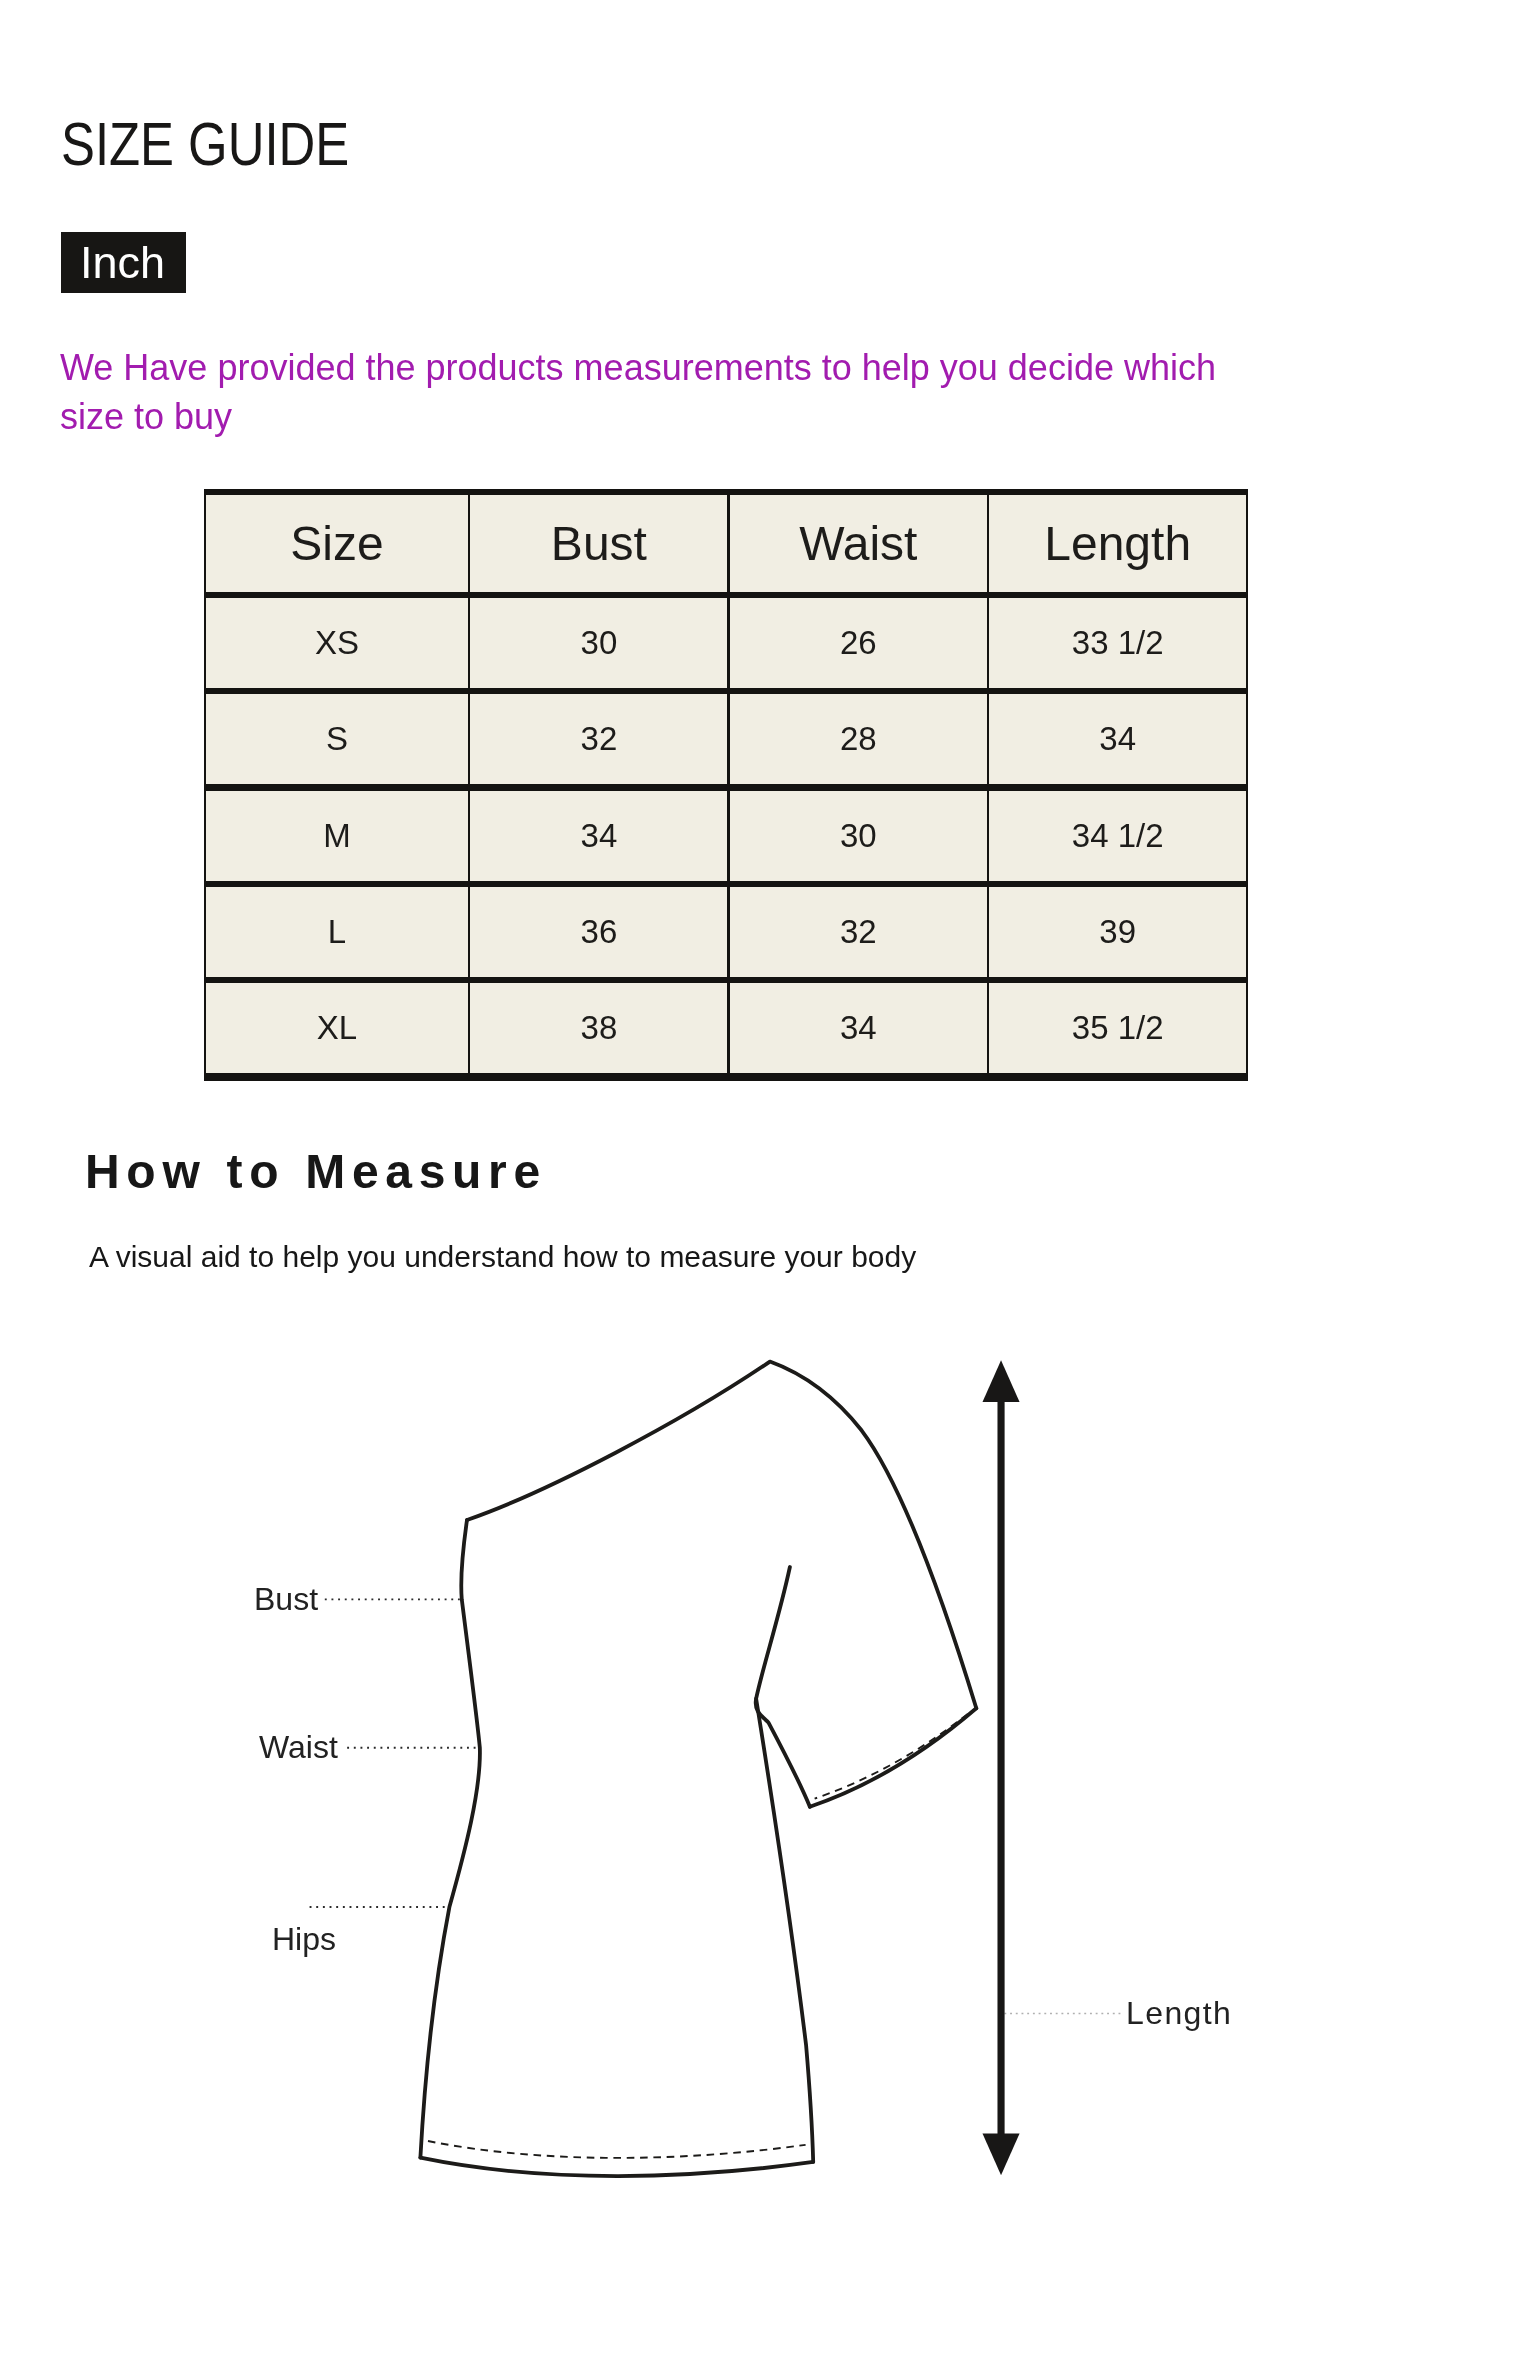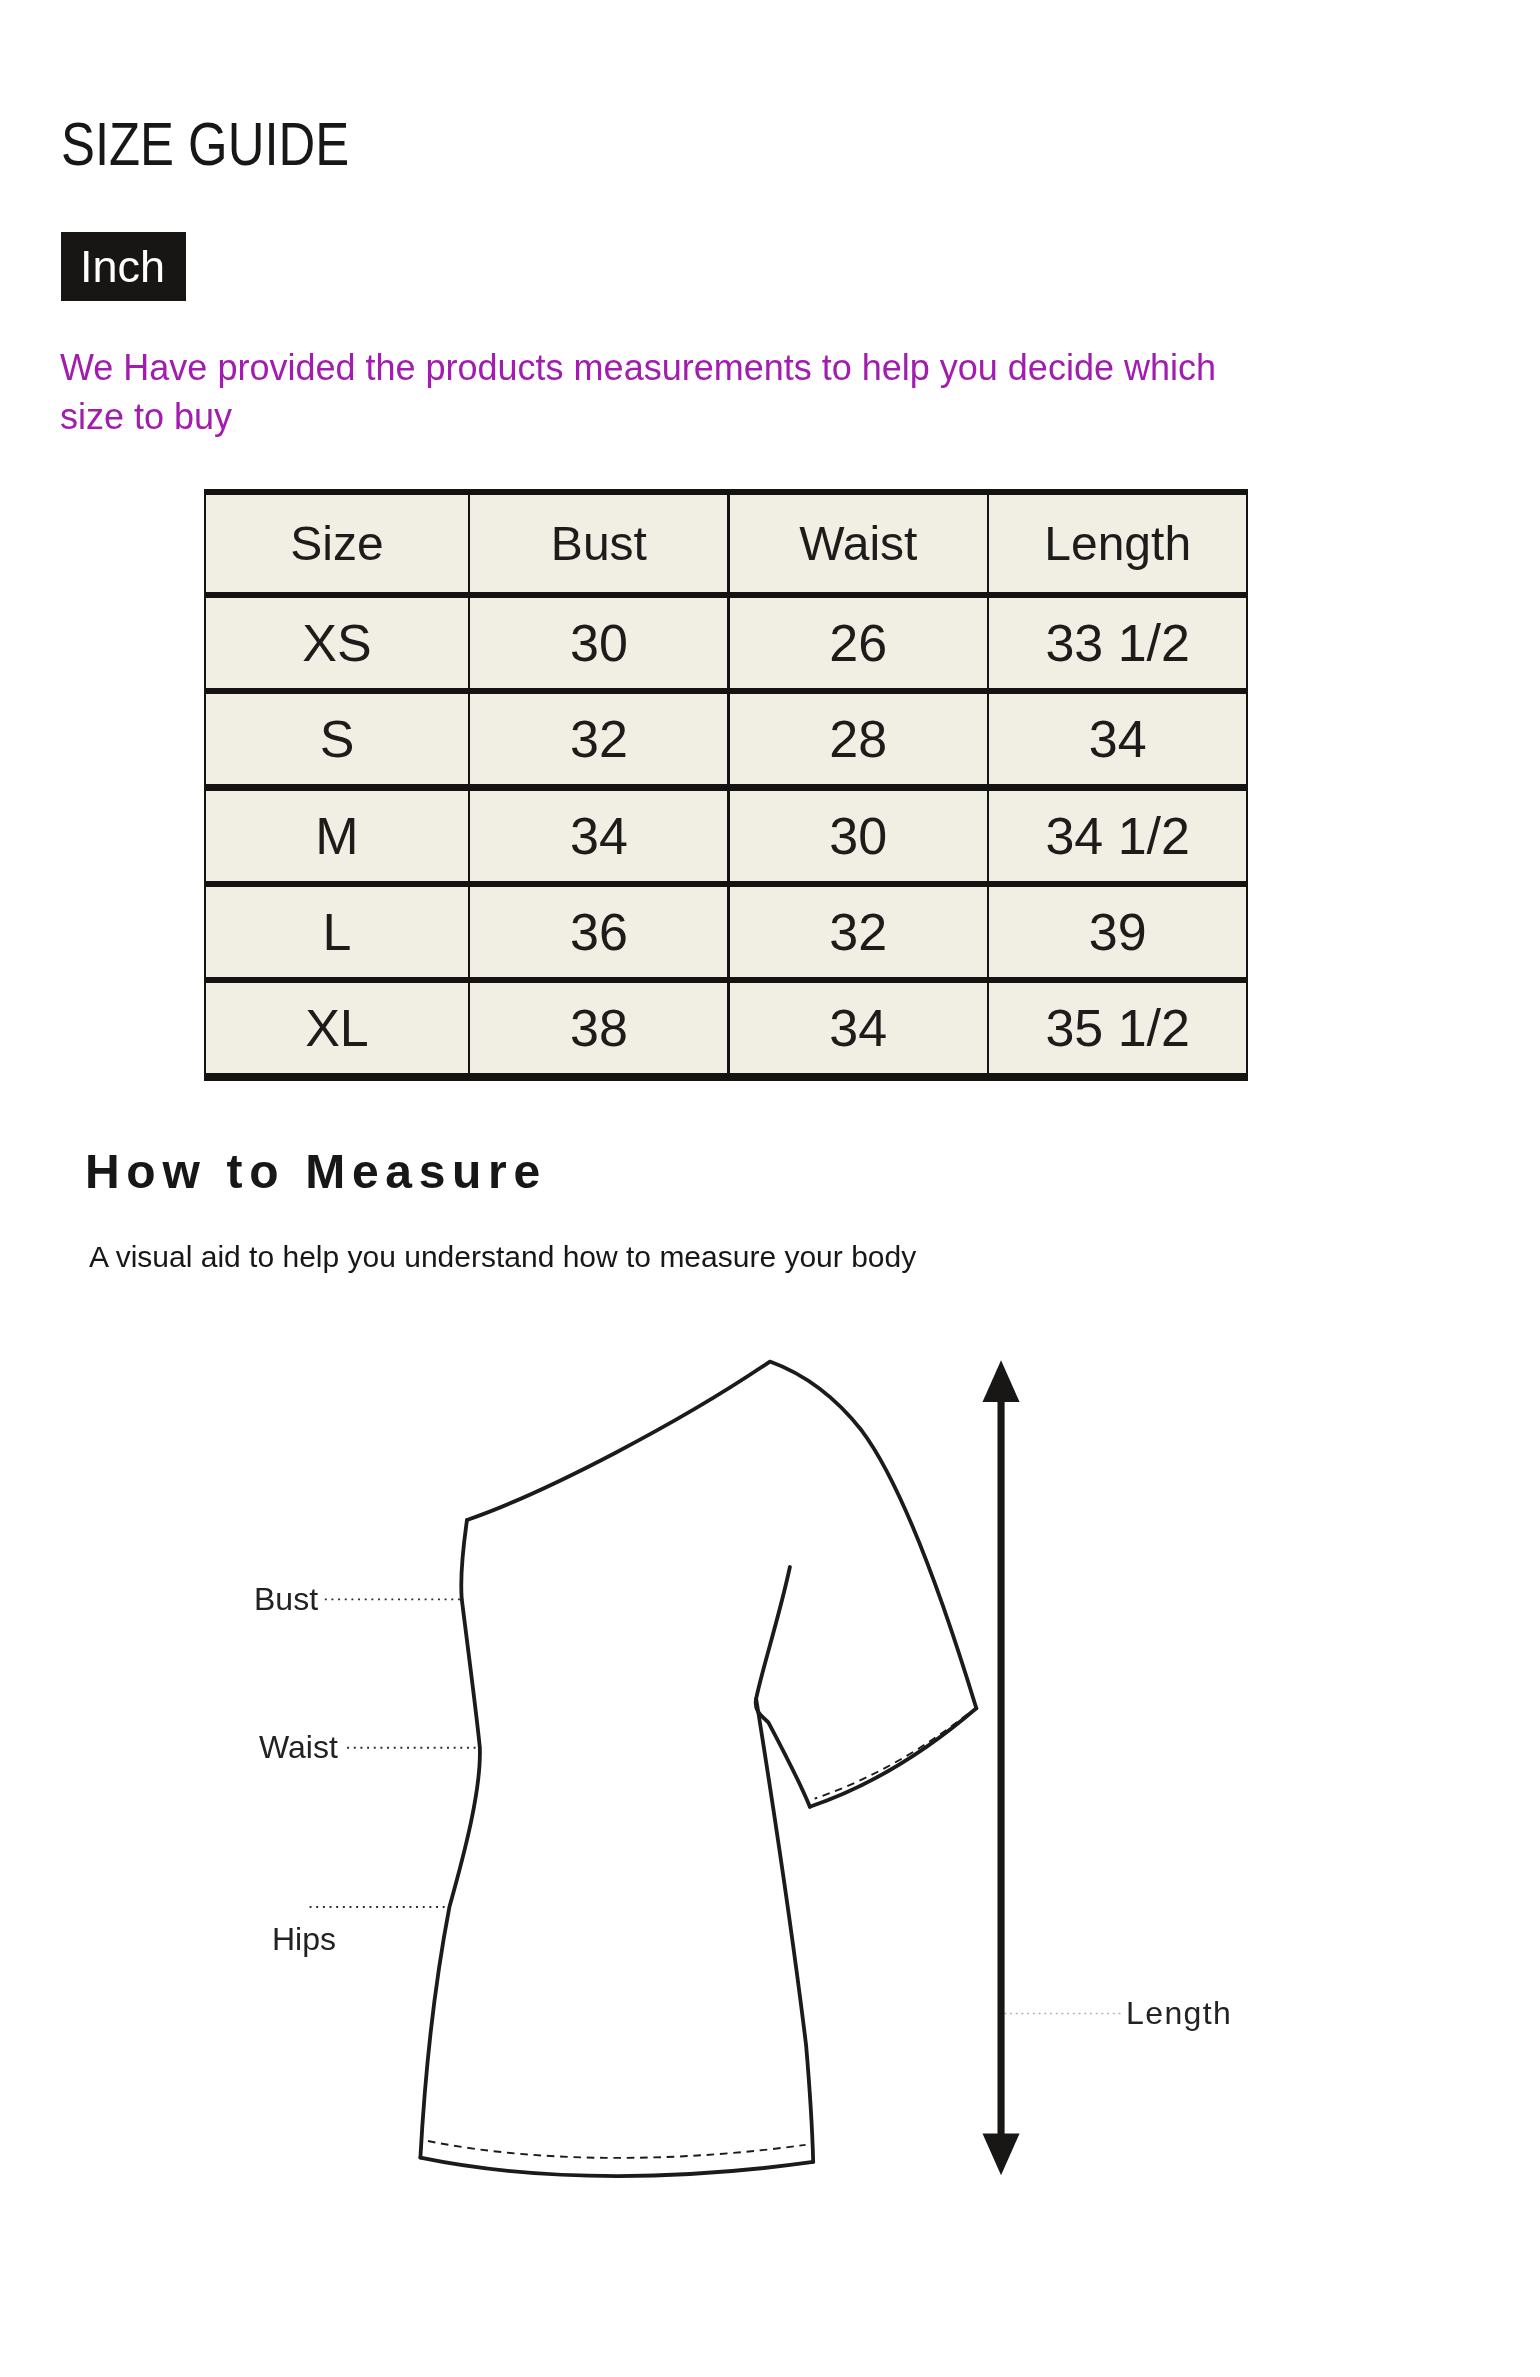--- a/index.html
+++ b/index.html
@@ -17,21 +17,21 @@
   
   .page-title{
     left:61px; top:117px;
     font-size:62px; font-weight:500; letter-spacing:0px;
     color:#181716; line-height:53px; white-space:nowrap;
     transform:scaleX(.82); transform-origin:0 0;
   }
 
   
   .inch-badge{
-    left:61px; top:232px; width:125px; height:69px;
+    left:61px; top:232px; width:125px; height:61px;
     background:#171614; color:#ffffff;
     display:flex; align-items:center;
     padding-left:19px; box-sizing:border-box;
   }
   .inch-badge span{font-size:45px; font-weight:400;}
 
   
   .intro{
     left:60px; top:343px; width:1455px;
     font-size:36px; line-height:49px; color:#a21caf; font-weight:400;
@@ -45,21 +45,21 @@
     display:grid;
     grid-template-columns:262px 257px 257px 257px;
     grid-template-rows:97px repeat(5,90px);
     row-gap:6.2px; column-gap:2.4px;
   }
   .size-table .cell{
     background:#f1eee3;
     display:flex; align-items:center; justify-content:center;
   }
   .size-table .th span{font-size:48px; color:#1d1c1a;}
-  .size-table .td span{font-size:52px; color:#1d1c1a;}
+  .size-table .td span{font-size:33px; color:#1d1c1a;}
 
   
   .htm-heading{
     left:85px; top:1145px;
     font-size:48px; font-weight:700; letter-spacing:6.7px;
     color:#171717; line-height:53px; white-space:nowrap;
   }
   .htm-subtitle{
     left:89px; top:1232px;
     font-size:30px; font-weight:400; color:#171717; line-height:50px; white-space:nowrap;

